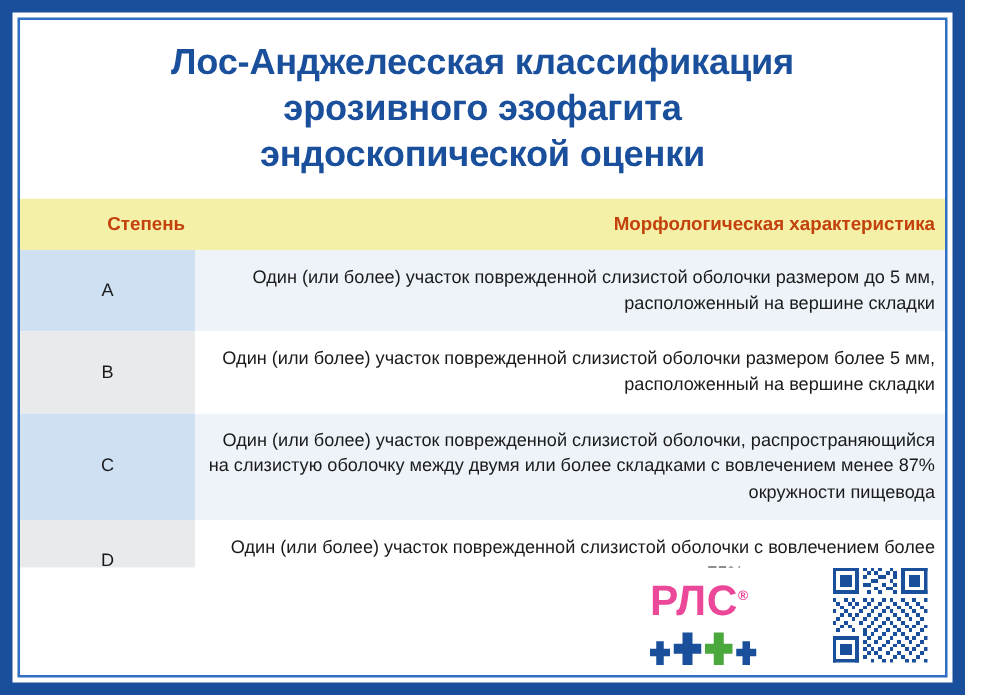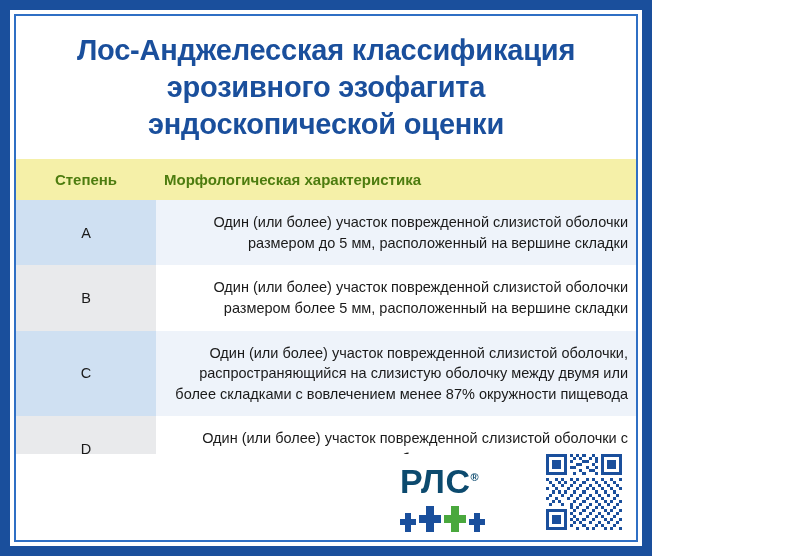--- a/index.html
+++ b/index.html
@@ -8,21 +8,21 @@
   }
   body {
     width: 800px;
     height: 556px;
     background: #ffffff;
     font-family: "Liberation Sans", sans-serif;
     overflow: hidden;
   }
   .poster {
     position: relative;
-    width: 652px;
+    width: 772px;
     height: 556px;
     background: #ffffff;
     box-sizing: border-box;
     border: 10px solid #1a4f9c;
   }
   .inner {
     position: absolute;
     top: 4px;
     left: 4px;
     right: 4px;
@@ -44,25 +44,26 @@
     letter-spacing: -0.2px;
   }
   table.grades {
     width: 100%;
     border-collapse: collapse;
     table-layout: fixed;
     margin-top: 6px;
   }
   table.grades th {
     background: #f5f0a8;
-    color: #4d7c0f;
+    color: #c2410c;
     font-size: 15px;
     font-weight: bold;
     padding: 12px 8px;
     vertical-align: middle;
+    text-align: right;
   }
   th.col-grade {
     width: 124px;
     text-align: center;
   }
   th.col-desc {
     text-align: left;
     padding-left: 16px;
     margin-top: 17px;
   }
@@ -96,21 +97,21 @@
     background: #ffffff;
   }
   .logo-wrap {
     position: absolute;
     right: 118px;
     bottom: 8px;
     width: 118px;
     text-align: left;
   }
   .logo-text {
-    color: #0c4a6e;
+    color: #ec4899;
     font-size: 34px;
     font-weight: bold;
     letter-spacing: 0.5px;
     line-height: 1;
     position: relative;
     display: inline-block;
   }
   .logo-reg {
     font-size: 11px;
     vertical-align: super;

